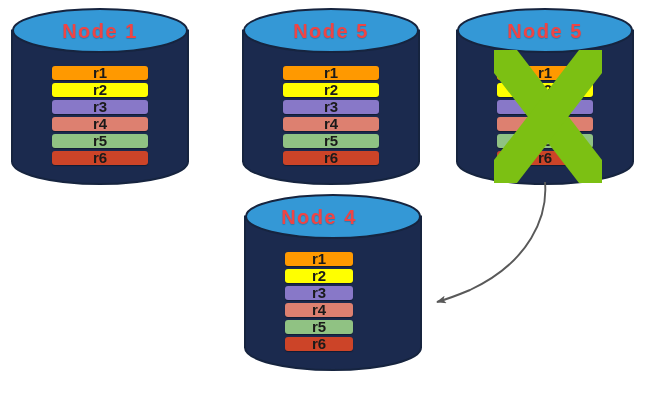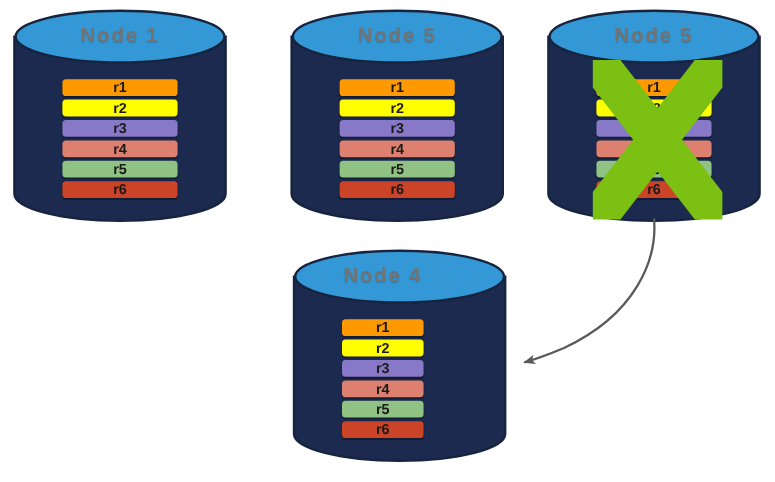--- a/index.html
+++ b/index.html
@@ -28,23 +28,23 @@
     position: absolute;
     left: 0;
     top: 0;
     overflow: visible;
   }
   .node-title {
     position: absolute;
     left: 0;
     width: 100%;
     text-align: center;
-    color: #737373;
+    color: #ef4444;
     font-weight: bold;
-    font-size: 17px;
+    font-size: 20px;
     letter-spacing: 1.5px;
     font-family: "Liberation Sans", sans-serif;
     text-shadow: 0 1px 1px rgba(0,0,0,0.18);
     pointer-events: none;
   }
   .rows {
     position: absolute;
     left: 0;
     width: 100%;
   }
@@ -59,21 +59,21 @@
     margin-bottom: 17px;
   }
   .row-label {
     position: absolute;
     left: 0;
     top: 0;
     width: 100%;
     height: 14px;
     line-height: 14px;
     text-align: center;
-    font-size: 12px;
+    font-size: 15px;
     font-weight: bold;
     color: #1a1a1a;
     font-family: "Liberation Sans", sans-serif;
   }
   .x-mark {
     position: absolute;
     pointer-events: none;
   }
   .arrow-layer {
     position: absolute;
@@ -166,21 +166,21 @@
         </div>
         <div class="row-bar" style="background: rgb(204, 68, 40);">
           <span class="row-label">r6</span>
         </div>
       </div>
       <svg class="x-mark" width="176" height="176" viewBox="0 0 176 176" style="left: 0px; top: 0px;">
         <path d="M 37 42 L 60 42 L 145 152 L 145 175 L 122 175 L 37 65 Z" fill="#7CC013"></path>
         <path d="M 145 42 L 145 65 L 60 175 L 37 175 L 37 152 L 122 42 Z" fill="#7CC013"></path>
       </svg>
     </div>
-    <div class="node" style="left: 245px; top: 208px; width: 148px; height: 176px;">
+    <div class="node" style="left: 245px; top: 194px; width: 148px; height: 176px;">
       <svg class="node-svg" width="176" height="176" viewBox="0 0 176 176">
         <path d="M 0 22.5 L 0 153.5 A 88 22.5 0 0 0 176 153.5 L 176 22.5 Z" fill="#1B2A4E" stroke="#16243F" stroke-width="2"></path>
         <ellipse cx="88" cy="22.5" rx="87" ry="21.5" fill="#3498D6" stroke="#16243F" stroke-width="2"></ellipse>
       </svg>
       <div class="node-title" style="top: 11.5px;">Node  4</div>
       <div class="rows" style="top: 58px; padding-left: 40px; padding-right: 40px; box-sizing: border-box;">
         <div class="row-bar" style="background: rgb(255, 153, 0);">
           <span class="row-label">r1</span>
         </div>
         <div class="row-bar" style="background: rgb(255, 255, 0);">

